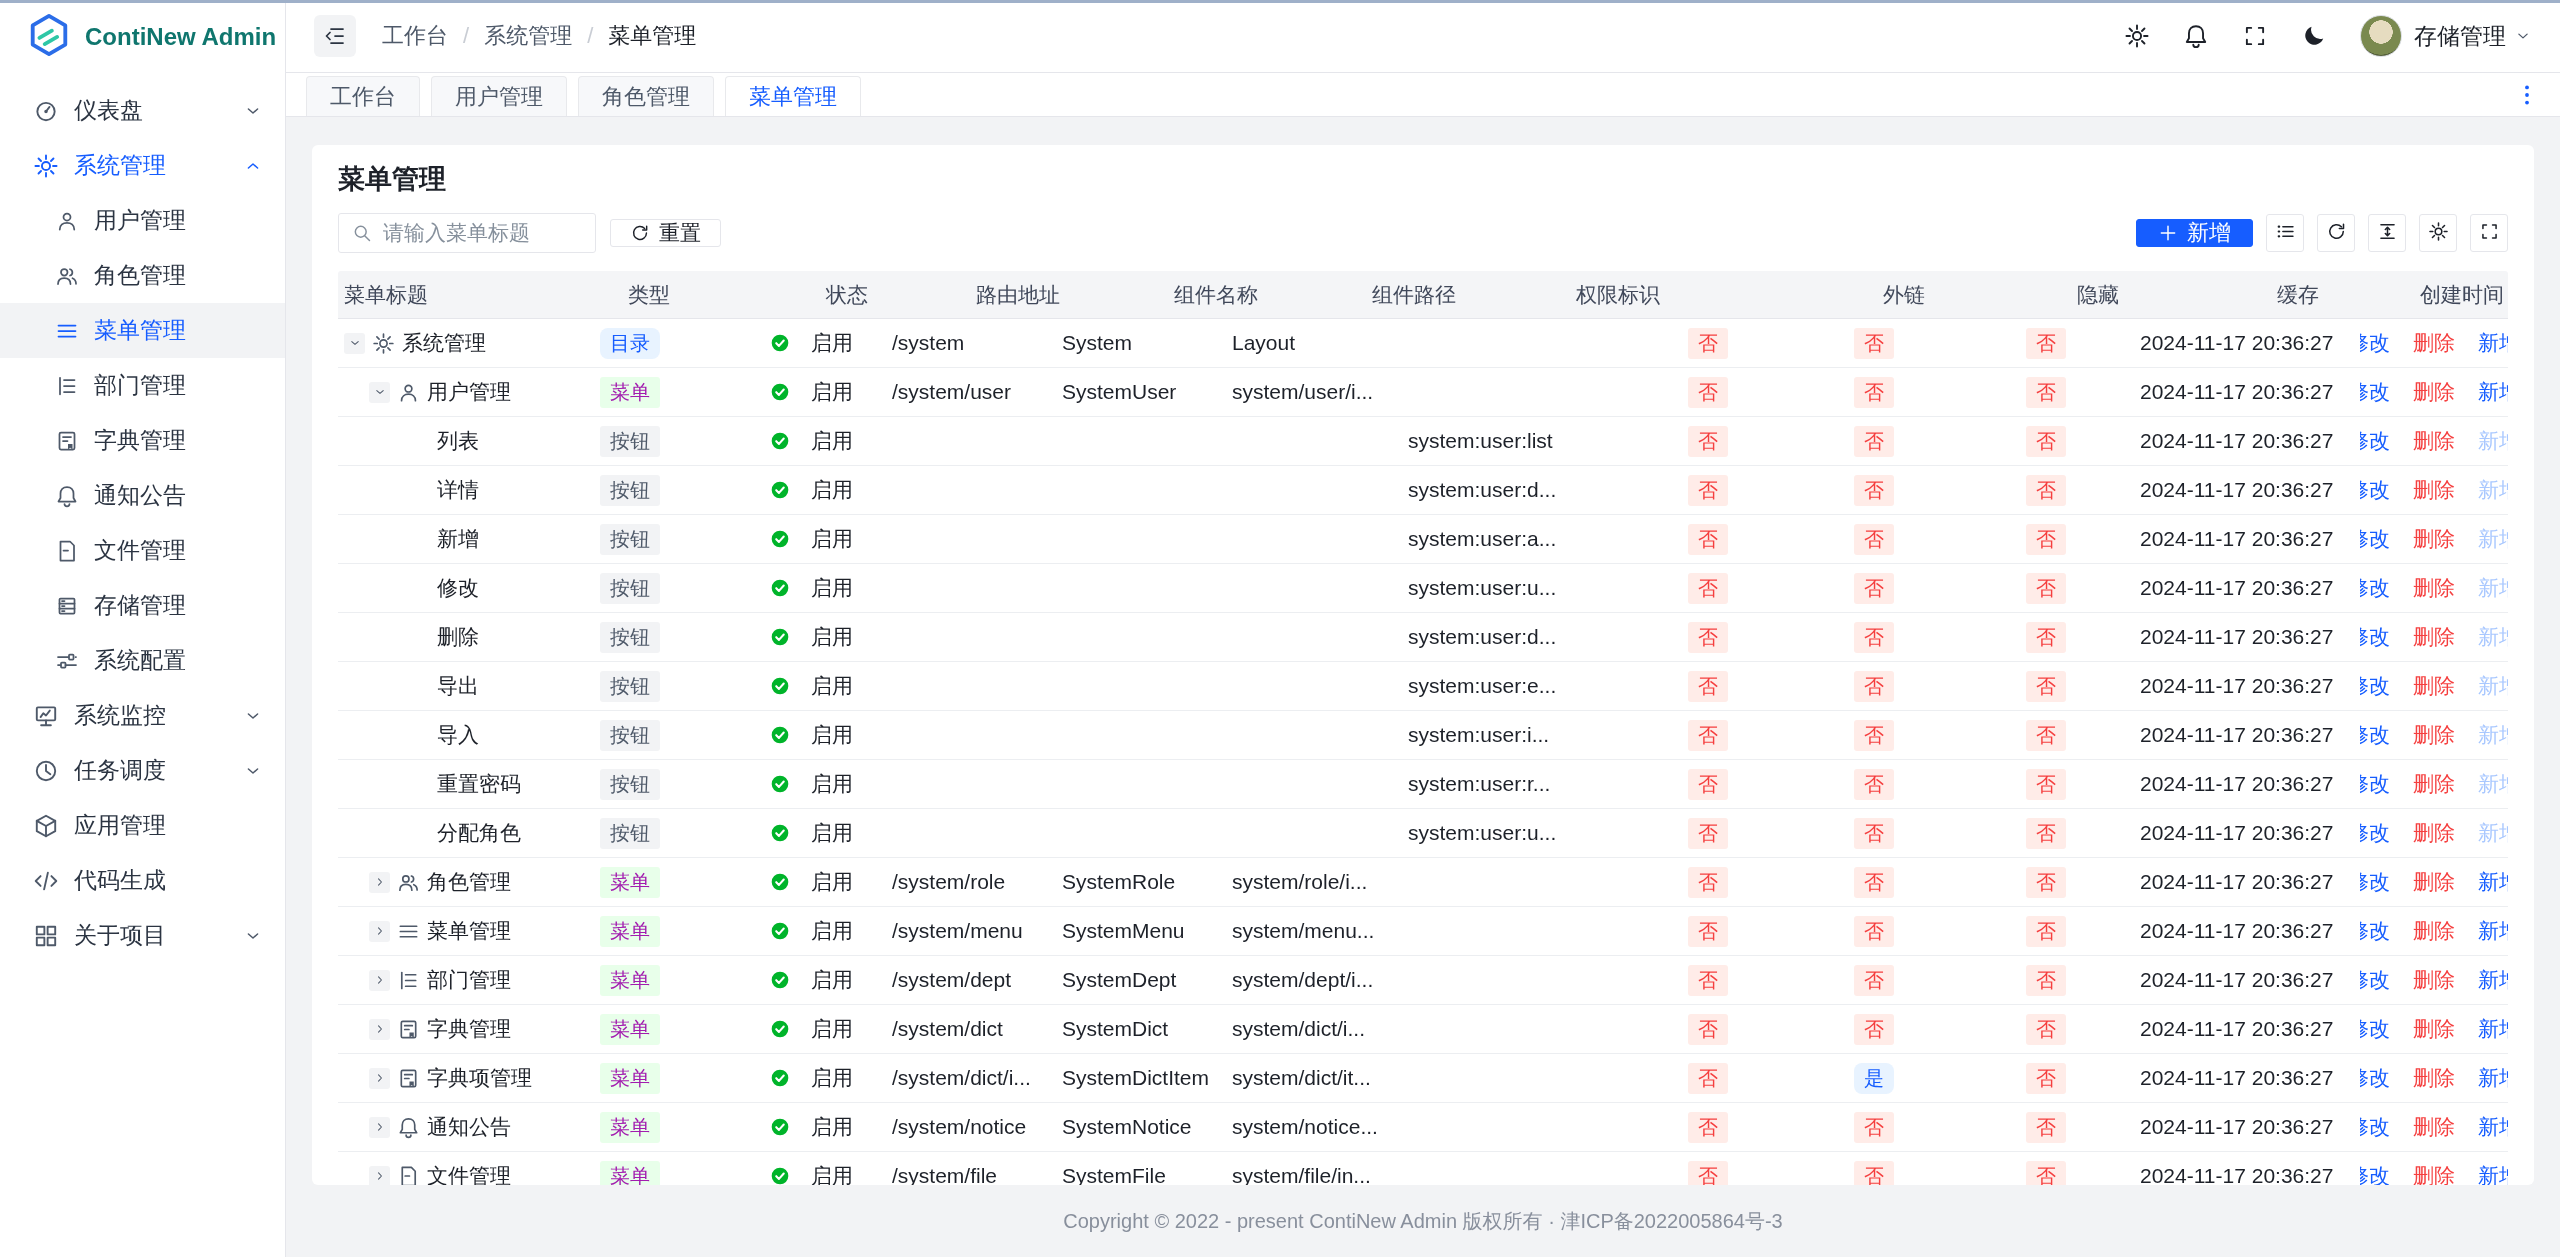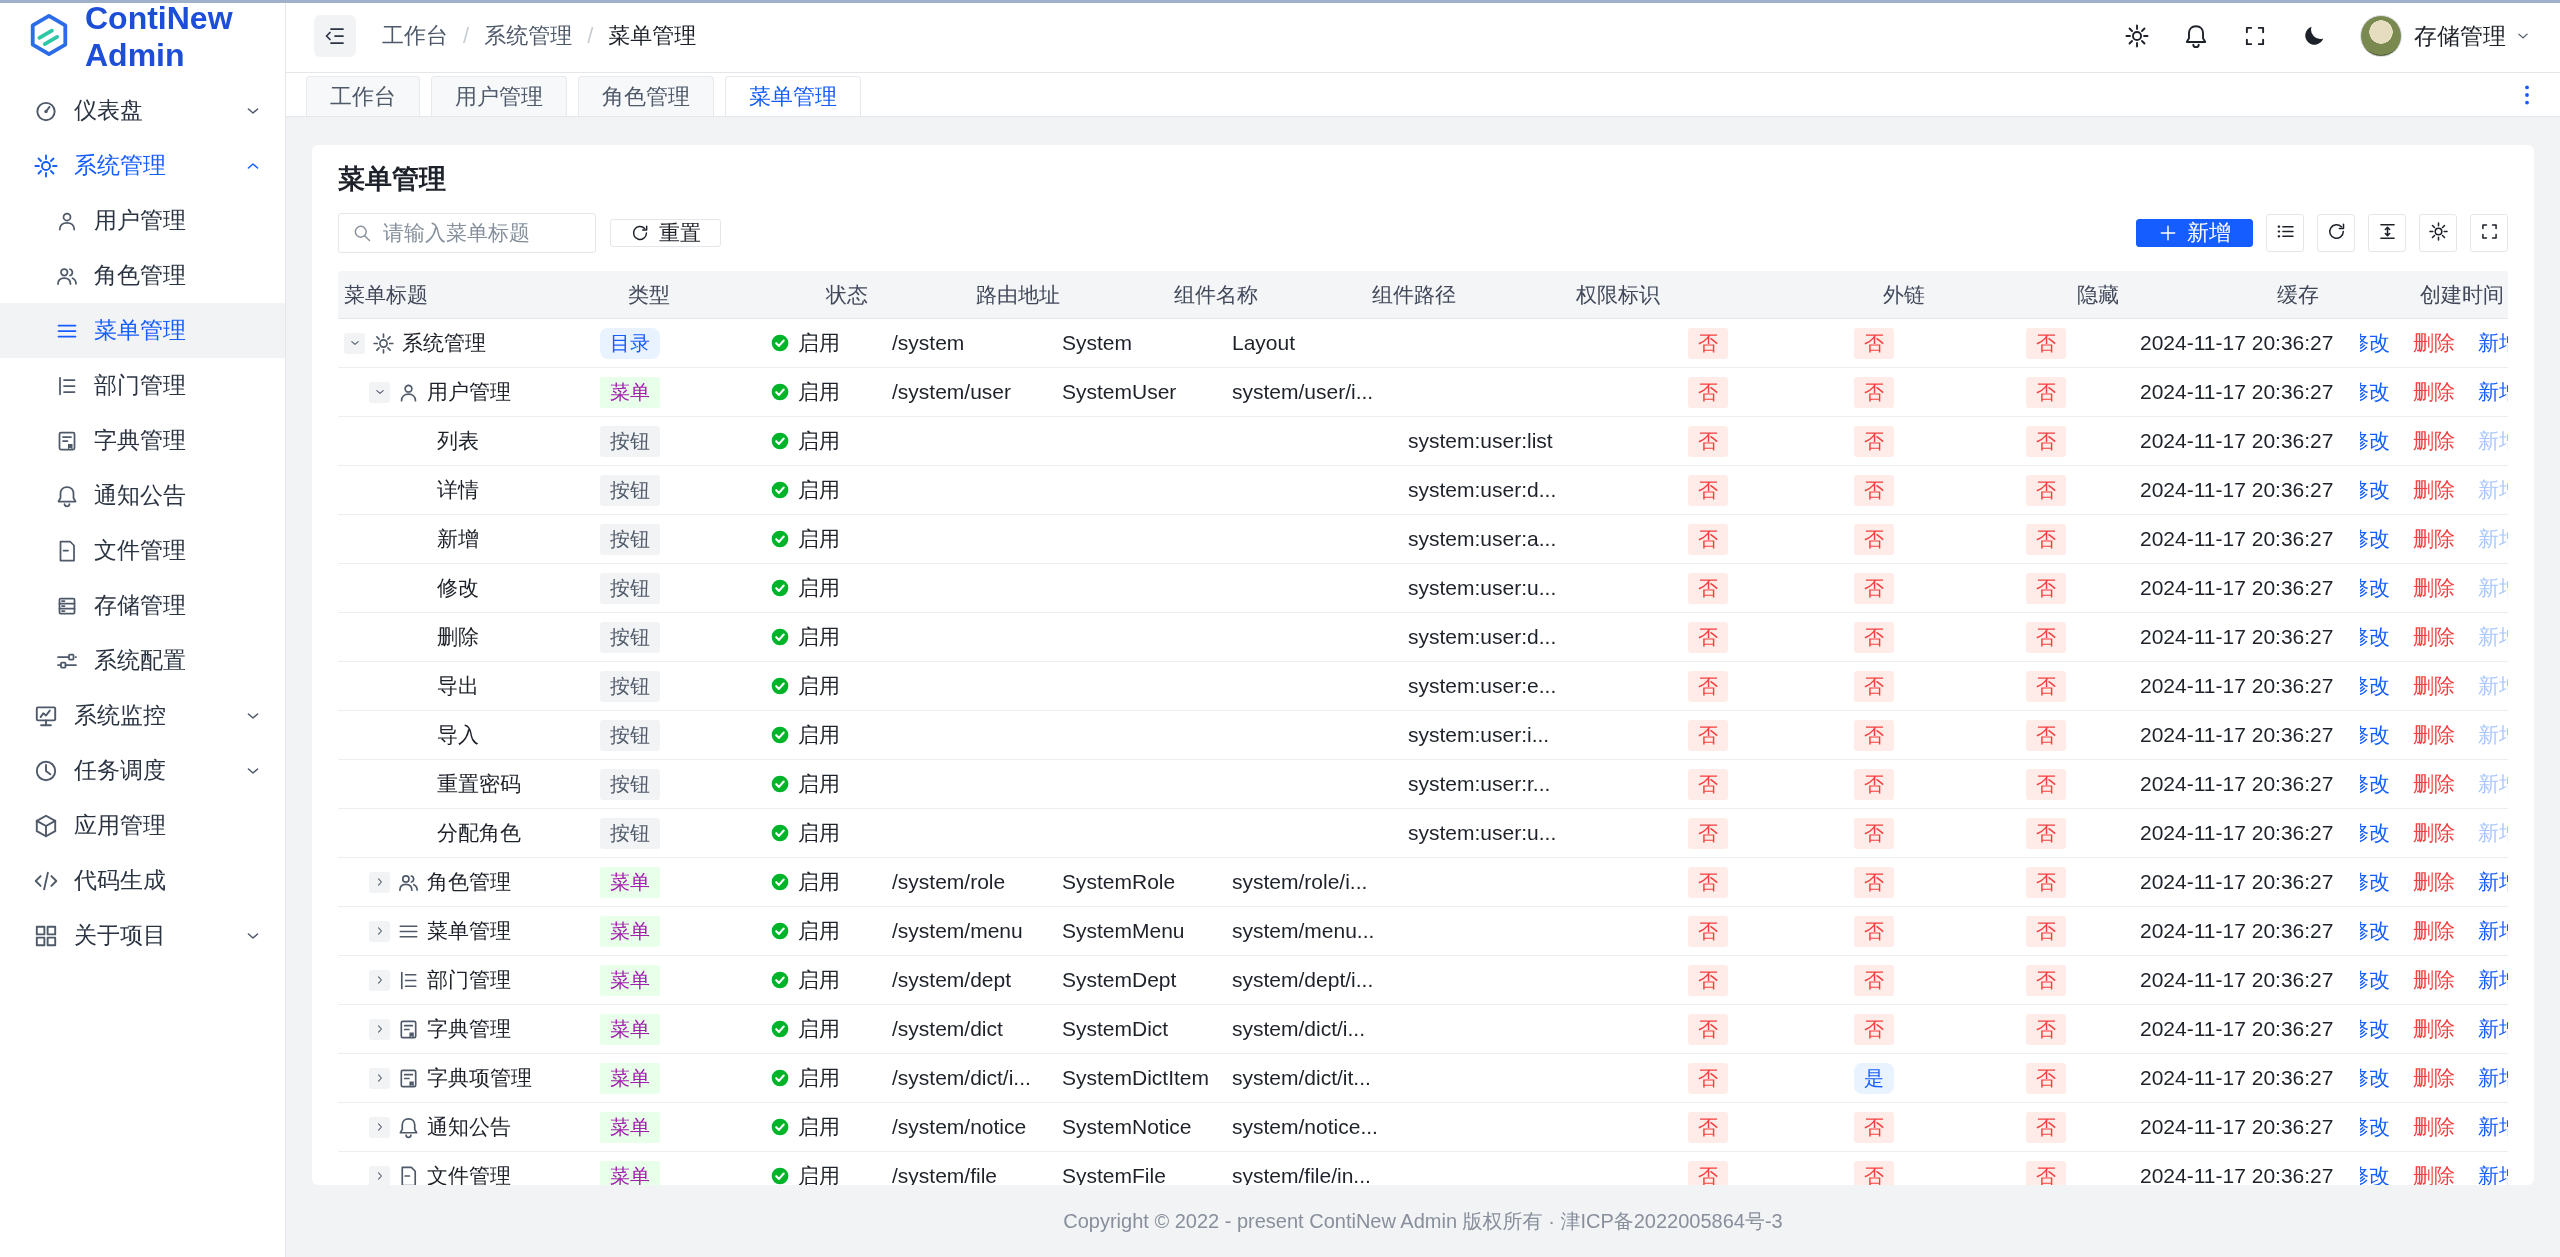--- a/index.html
+++ b/index.html
@@ -9,21 +9,21 @@
     font-family:"Liberation Sans","DejaVu Sans",sans-serif;
     background:#f2f3f5; color:#1d2129; position:relative;
   }
   .topline { position:absolute; top:0; left:0; width:100%; height:3px; background:#9fb0c9; z-index:60; }
   .app { display:flex; height:1257px; }
 
   
   .sidebar { width:286px; flex-shrink:0; background:#fff; border-right:1px solid #e5e6eb; }
   .logo { height:73px; display:flex; align-items:center; padding-left:26px; gap:13px; }
   .logo svg { width:46px; height:46px; }
-  .logo-text { font-size:32px; font-weight:700; color:#1d4ed8; }
+  .logo-text { font-size:24px; font-weight:700; color:#0f766e; }
   .nav { padding-top:10px; }
   .menu-item { height:55px; display:flex; align-items:center; padding:0 22px 0 33px; font-size:23px; color:#2b3442; cursor:pointer; }
   .menu-item .mi-icon { width:26px; height:26px; margin-right:15px; color:#4e5969; flex-shrink:0; }
   .menu-item .mi-icon svg { width:100%; height:100%; display:block; }
   .menu-item.sub { padding-left:55px; }
   .menu-item.sub .mi-icon { width:24px; height:24px; }
   .menu-item .label { flex:1; }
   .menu-item .chev { width:20px; height:20px; color:#4e5969; flex-shrink:0; }
   .menu-item .chev svg { width:100%; height:100%; display:block; }
   .menu-item.parent-active, .menu-item.parent-active .mi-icon, .menu-item.parent-active .chev { color:#165dff; }
@@ -83,21 +83,21 @@
   .indent { flex-shrink:0; }
   .expander { width:21px; height:21px; background:#f2f3f5; border-radius:3px; display:flex; align-items:center; justify-content:center; color:#4e5969; flex-shrink:0; cursor:pointer; }
   .expander svg { width:14px; height:14px; }
   .row-icon { width:23px; height:23px; color:#4e5969; flex-shrink:0; }
   .row-icon svg { width:100%; height:100%; display:block; }
   .tag { display:inline-block; padding:3px 10px; font-size:20px; border-radius:3px; line-height:1.25; }
   .tag-blue { background:#e8f3ff; color:#165dff;border-radius:8px; }
   .tag-green { background:#e8ffea; color:#a21caf; }
   .tag-gray { background:#f2f3f5; color:#4e5969; }
   .tag-red { background:#ffece8; color:#f53f3f; }
-  .status { display:flex; align-items:center; gap:8px; }
+  .status { display:flex; align-items:center; gap:21px; }
   .status .stic { width:20px; height:20px; flex-shrink:0; }
   .status .stic svg { width:100%; height:100%; display:block; }
   .actions { display:flex; gap:23px; justify-content:center; }
   .link { color:#165dff; cursor:pointer; }
   .link.danger { color:#f53f3f; }
   .link.disabled { color:#a9c8ff; cursor:default; }
 
   .footer { height:72px; display:flex; align-items:center; justify-content:center; color:#888f9c; font-size:20px; }
 </style>
 </head>

